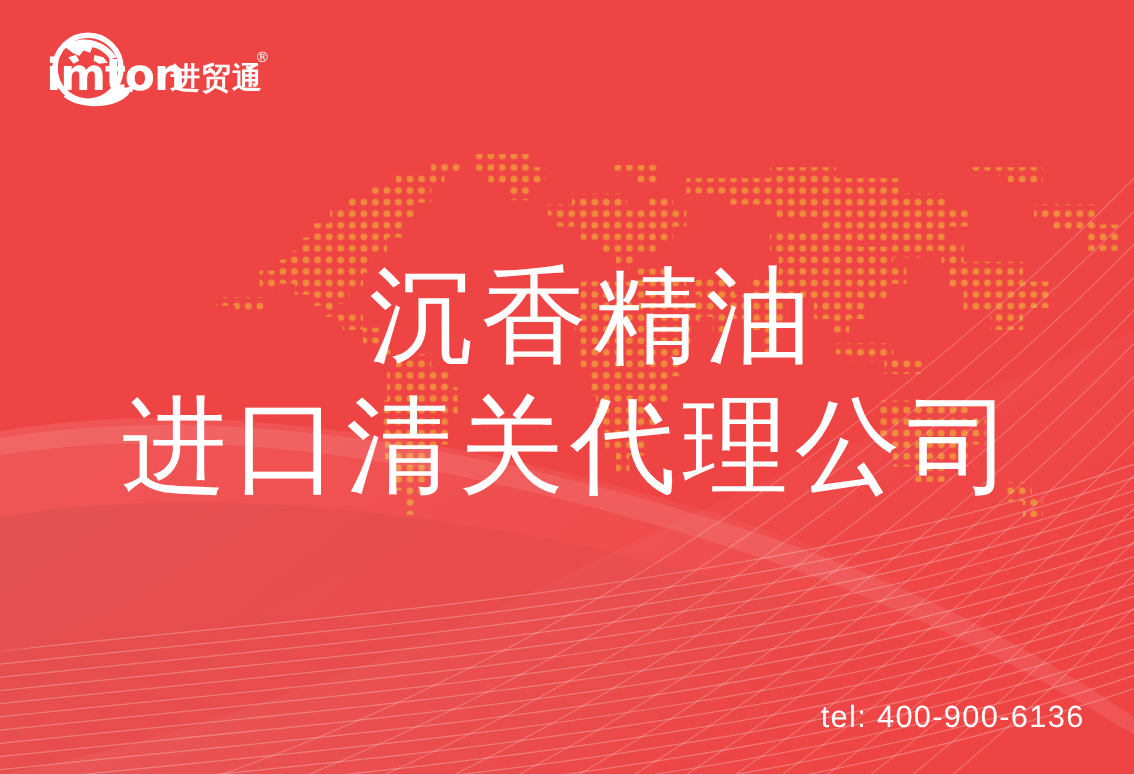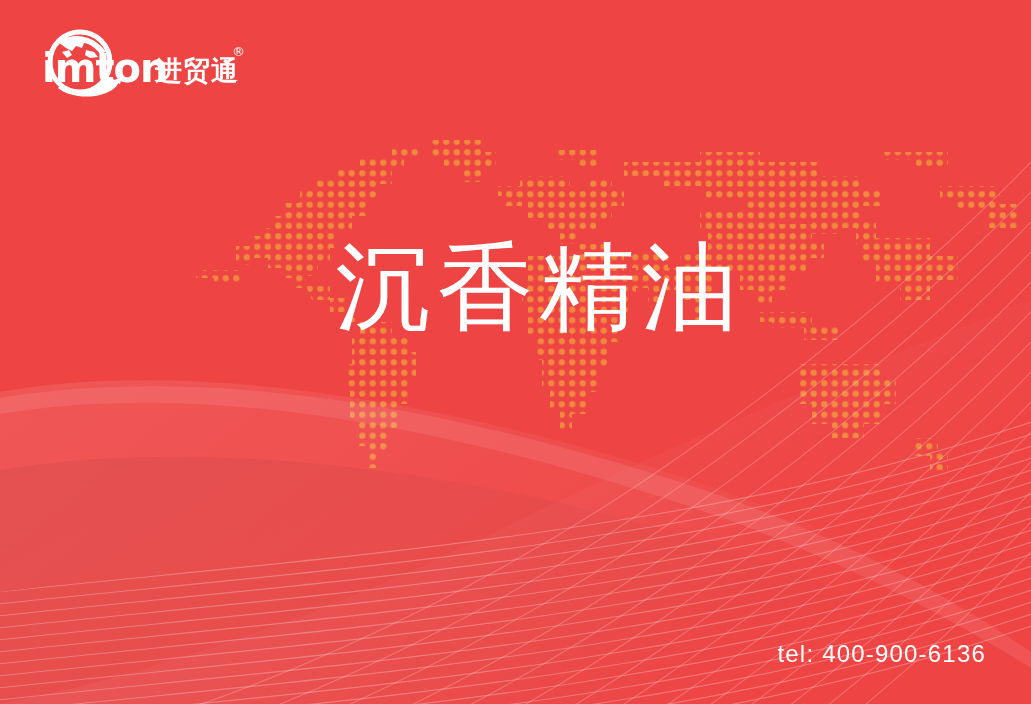--- a/index.html
+++ b/index.html
@@ -75,21 +75,21 @@
     letter-spacing: 6px;
     text-indent: 6px;
   }
 
   
   #tel {
     position: absolute;
     right: 45px;
     bottom: 36px;
     color: #ffffff;
-    font-size: 24px;
+    font-size: 28px;
     letter-spacing: 1.2px;
     font-family: "Liberation Sans", "DejaVu Sans", sans-serif;
     white-space: nowrap;
   }
 </style>
 </head>
 <body>
 
 <div id="banner">
 
@@ -244,17 +244,18 @@
 
     <text x="4" y="56" font-family="DejaVu Sans, Liberation Sans, sans-serif" font-size="40" font-weight="700" fill="#ffffff" letter-spacing="-1">imton</text>
 
     <text x="117" y="54" font-family="DejaVu Sans, Liberation Sans, sans-serif" font-size="27" font-weight="700" fill="#ffffff" letter-spacing="1">进贸通</text>
 
     <text x="194" y="30" font-family="DejaVu Sans, Liberation Sans, sans-serif" font-size="13" fill="#ffffff">®</text>
   </svg>
 
   <div id="headline">
     <span id="hl-line1" class="hl-line">沉香精油</span>
+    <span id="hl-line2" class="hl-line">进口清关代理公司</span>
   </div>
 
   <div id="tel">tel: 400-900-6136</div>
 
 </div>
 
 </body></html>

